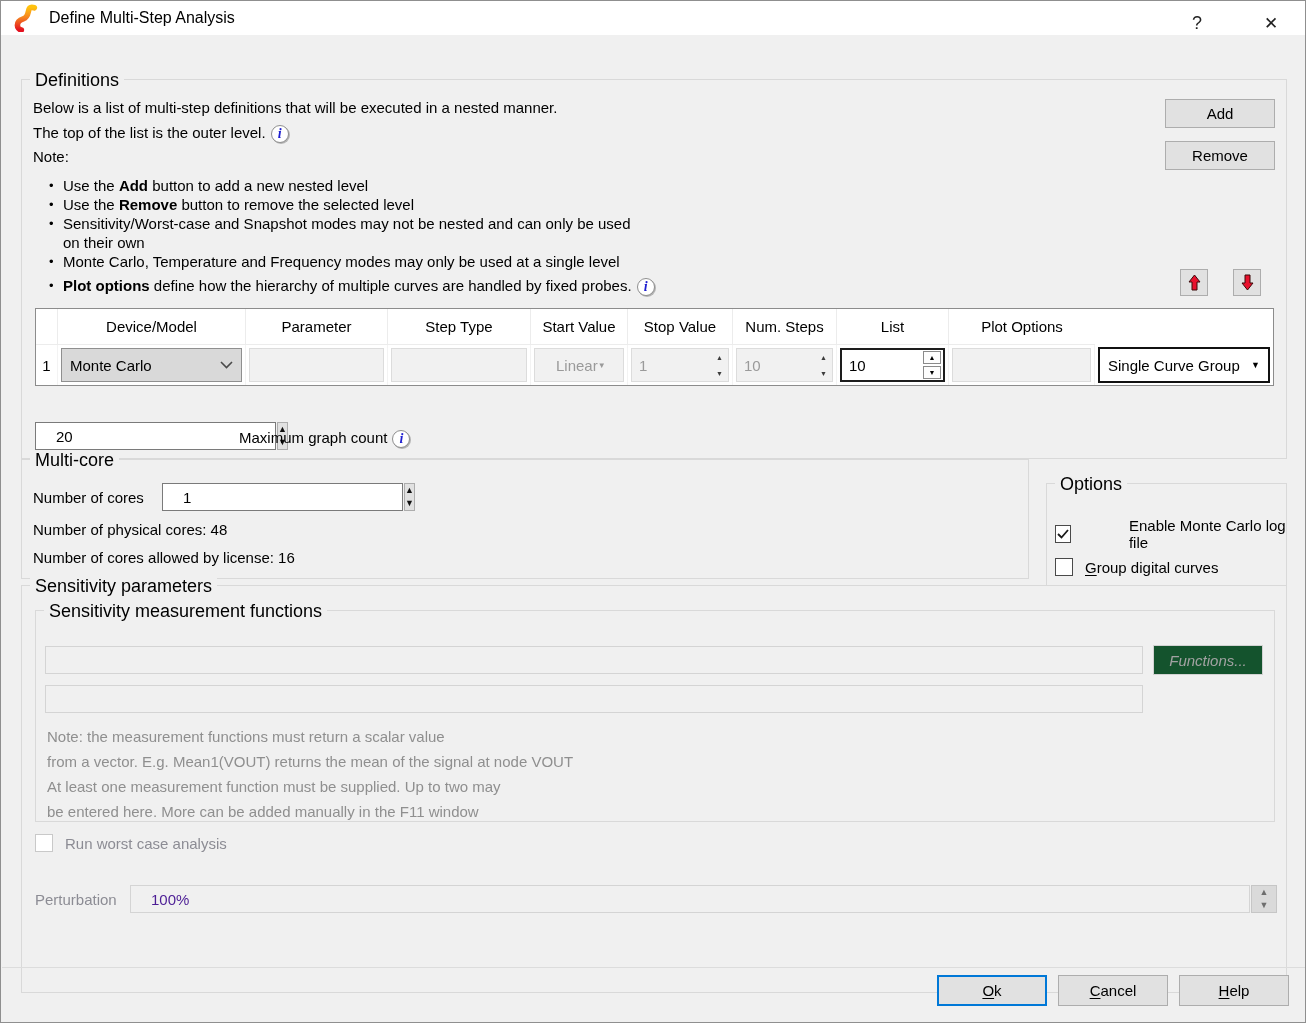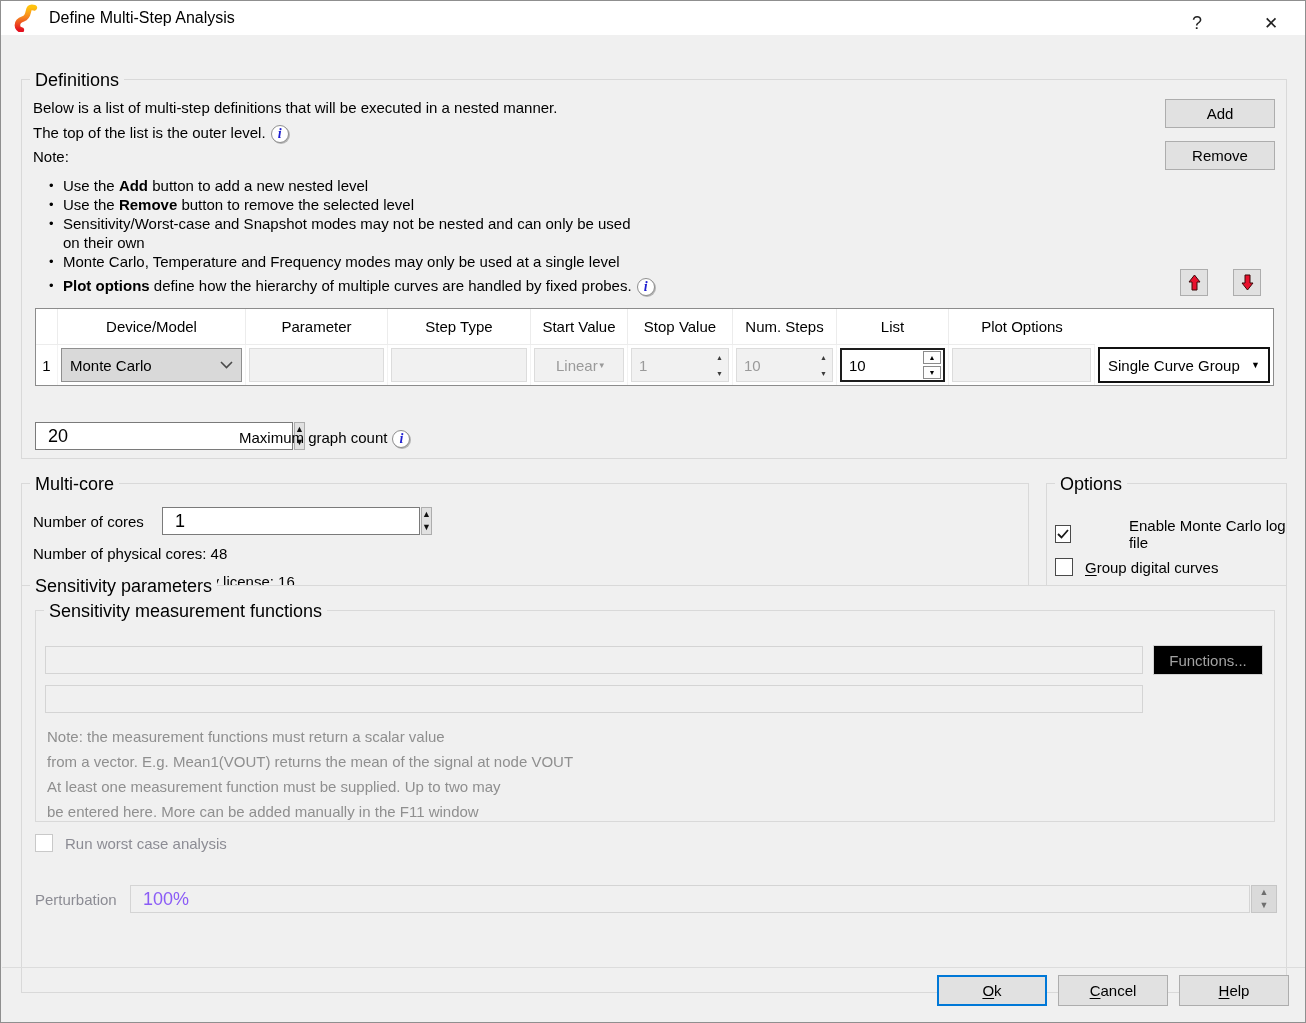--- a/index.html
+++ b/index.html
@@ -14,24 +14,24 @@
   .tb-btn { position:absolute; top:0; height:45px; display:flex; align-items:center; justify-content:center; font-size:18px; color:#222; }
   .tb-help { left:1168px; width:56px; }
   .tb-close { left:1240px; width:60px; font-size:17px; }
 
   
   .groupbox { position:absolute; border:1px solid #d9d9d9; background:#f0f0f0; }
   .glabel { position:absolute; top:-10px; left:8px; background:#f0f0f0; padding:0 5px; font-size:18px; white-space:nowrap; }
 
   
   .btn { position:absolute; background:#e1e1e1; border:1px solid #adadad; display:flex; align-items:center; justify-content:center; font-size:15px; cursor:default; }
-  .btn-disabled { background:#000000; border-color:#d2d2d2; color:#a2a2a2; }
+  .btn-disabled { background:#14532d; border-color:#d2d2d2; color:#a2a2a2;font-style:italic; }
   .u { text-decoration:underline; text-underline-offset:2px; }
-  .tf { background:#fff; border:1px solid #7a7a7a; font-size:18px; padding:2px 12px; font-family:"Liberation Sans",sans-serif; color:#000; }
-  .tf-dis { background:#f0f0f0; border:1px solid #d4d4d4; color:#8b5cf6; }
+  .tf { background:#fff; border:1px solid #7a7a7a; font-size:15px; padding:2px 20px; font-family:"Liberation Sans",sans-serif; color:#000; }
+  .tf-dis { background:#f0f0f0; border:1px solid #d4d4d4; color:#4c1d95; }
   .spinbox { position:absolute; display:flex; }
   .spinbox .tf { flex:1; height:100%; }
   .spin-col { width:26px; margin-left:1px; background:#e1e1e1; border:1px solid #adadad; display:flex; flex-direction:column; }
   .spin-col div { flex:1; display:flex; align-items:center; justify-content:center; font-size:9px; color:#111; line-height:1; }
   .spin-col.spin-dis { background:#dadada; border-color:#c6c6c6; }
   .spin-col.spin-dis div { color:#6e6e6e; }
 
   .cb-row { position:absolute; display:flex; align-items:center; }
   .cb { width:18px; height:18px; background:#fff; border:1px solid #4a4a4a; display:flex; align-items:center; justify-content:center; }
   .cb-dis { border-color:#c9c9c9; }
@@ -230,21 +230,21 @@
       <span class="spin-col">
           <div>▲</div>
           <div>▼</div>
         </span>
     </div>
     <div style="position:absolute; left:217px; top:349px;">
       <span>Maximum graph count</span><span class="info-icon">i</span>
     </div>
   </div>
 
-  <div class="groupbox" style="left:20px; top:482px; width:1008px; height:120px;">
+  <div class="groupbox" style="left:20px; top:458px; width:1008px; height:120px;">
     <span class="glabel">Multi-core</span>
     <span style="position:absolute; left:11px; top:29px;">Number of cores</span>
     <div class="spinbox" style="left:140px; top:23px; width:198px; height:28px;">
       <input class="tf" readonly="" value="1" style="">
       <span class="spin-col">
           <div>▲</div>
           <div>▼</div>
         </span>
     </div>
     <span style="position:absolute; left:11px; top:61px;">Number of physical cores: 48</span>

